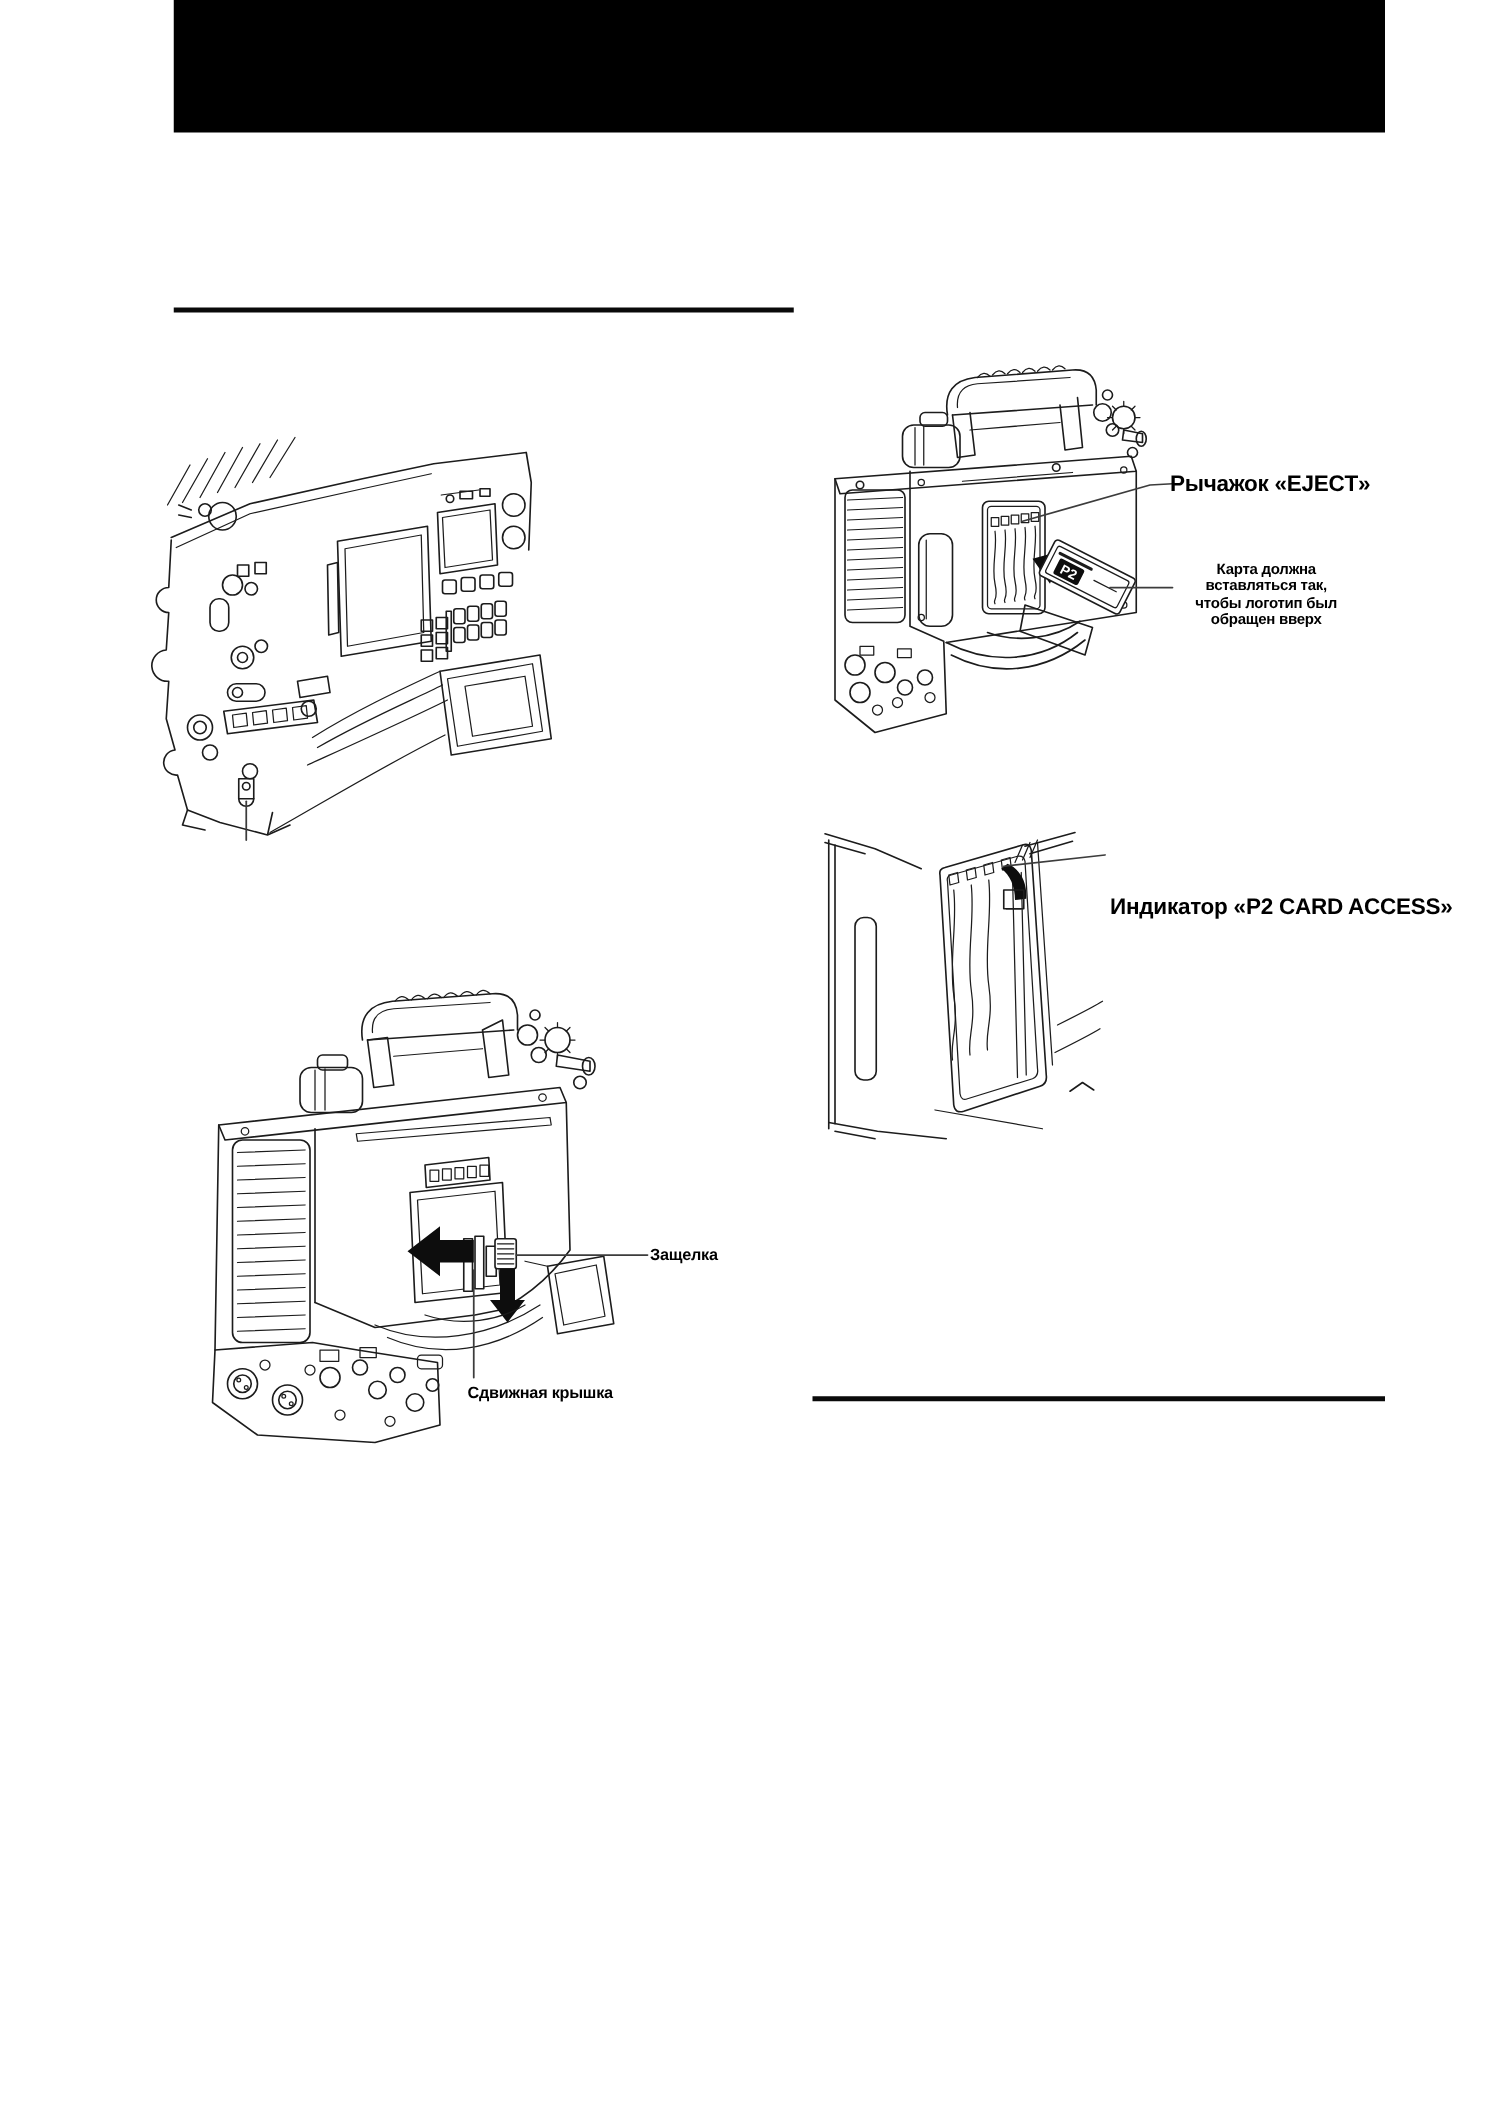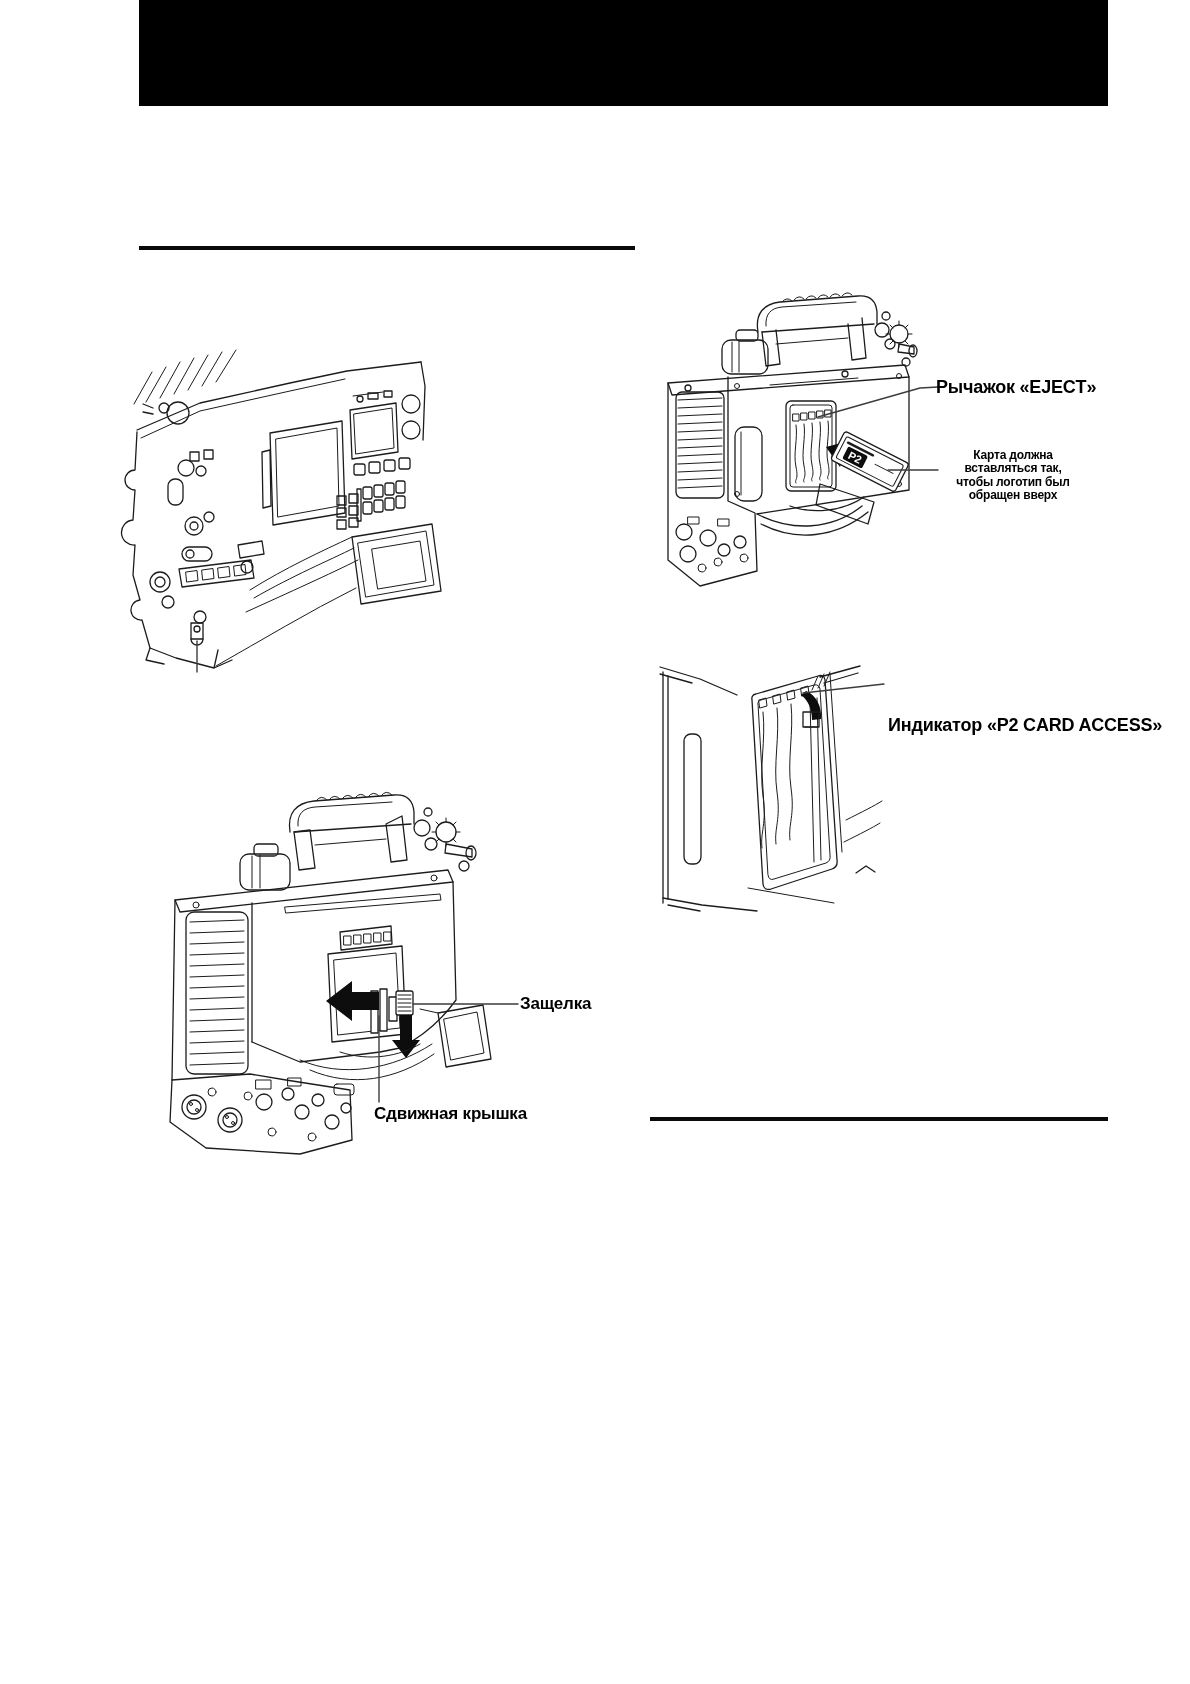--- a/index.html
+++ b/index.html
@@ -12,21 +12,21 @@
   .art{position:absolute;left:0;top:0;}
   .art path,.art line,.art rect,.art circle,.art ellipse,.art polygon,.art polyline{
       fill:none;stroke:#1c1c1c;stroke-width:1.3;stroke-linecap:round;stroke-linejoin:round;}
   .art .fill{fill:#0d0d0d;stroke:none;}
   .art .wfill{fill:#ffffff;stroke:#1c1c1c;}
   .art .leader{stroke:#3c3c3c;stroke-width:1.4;}
   .art .thin{stroke-width:1;}
   .art text{stroke:none;fill:#fff;font-family:"Liberation Sans",sans-serif;font-weight:bold;}
   .callout{position:absolute;font-weight:bold;color:#000;letter-spacing:-0.2px;white-space:nowrap;}
   .callout.small{font-size:18px;line-height:14px;}
-  .callout.big{font-size:17px;line-height:19px;}
+  .callout.big{font-size:13px;line-height:19px;}
   .callout.multiline{white-space:pre-line;text-align:center;font-size:12px;line-height:13.4px;width:170px;}
 </style>
 </head>
 <body>
 
 <div class="page">
 
   <div class="header-bar"></div>
   <div class="rule rule-left"></div>
   <div class="rule rule-right"></div>

